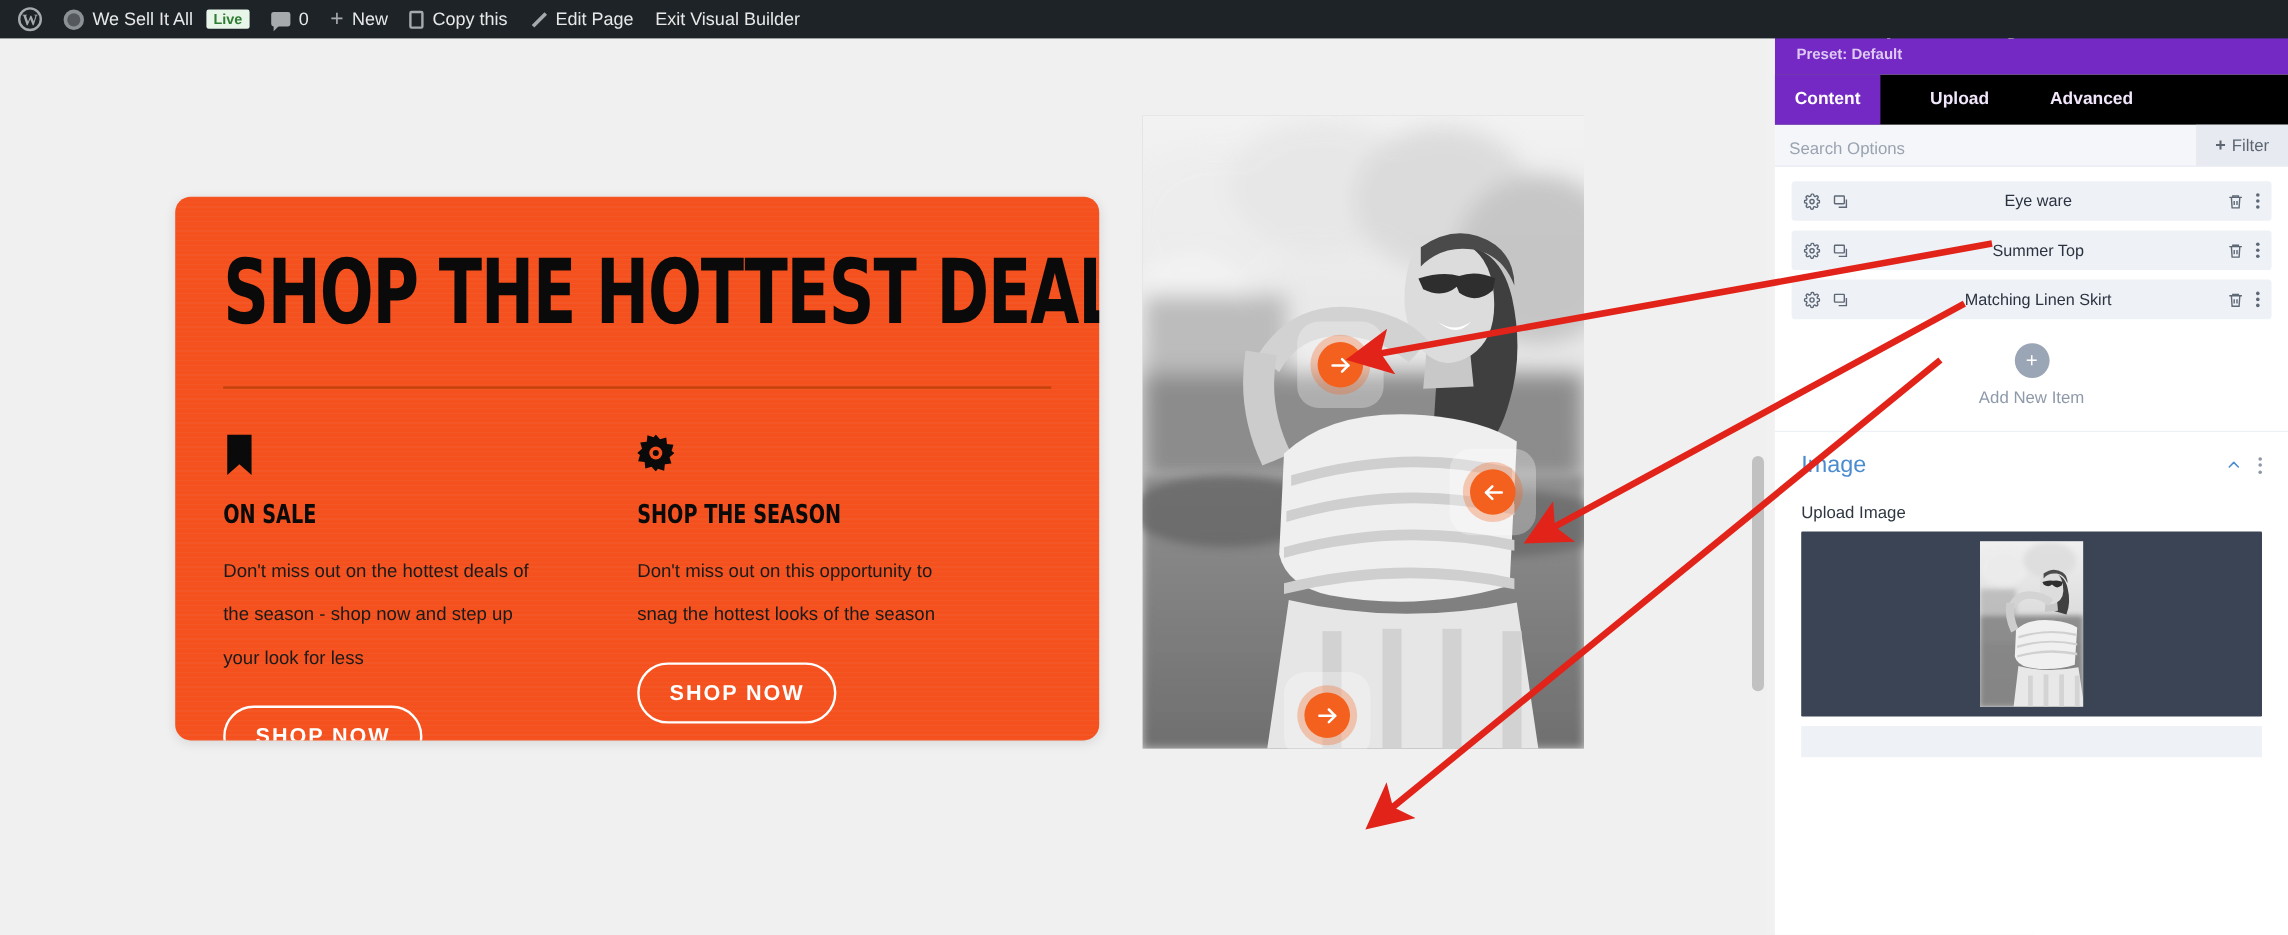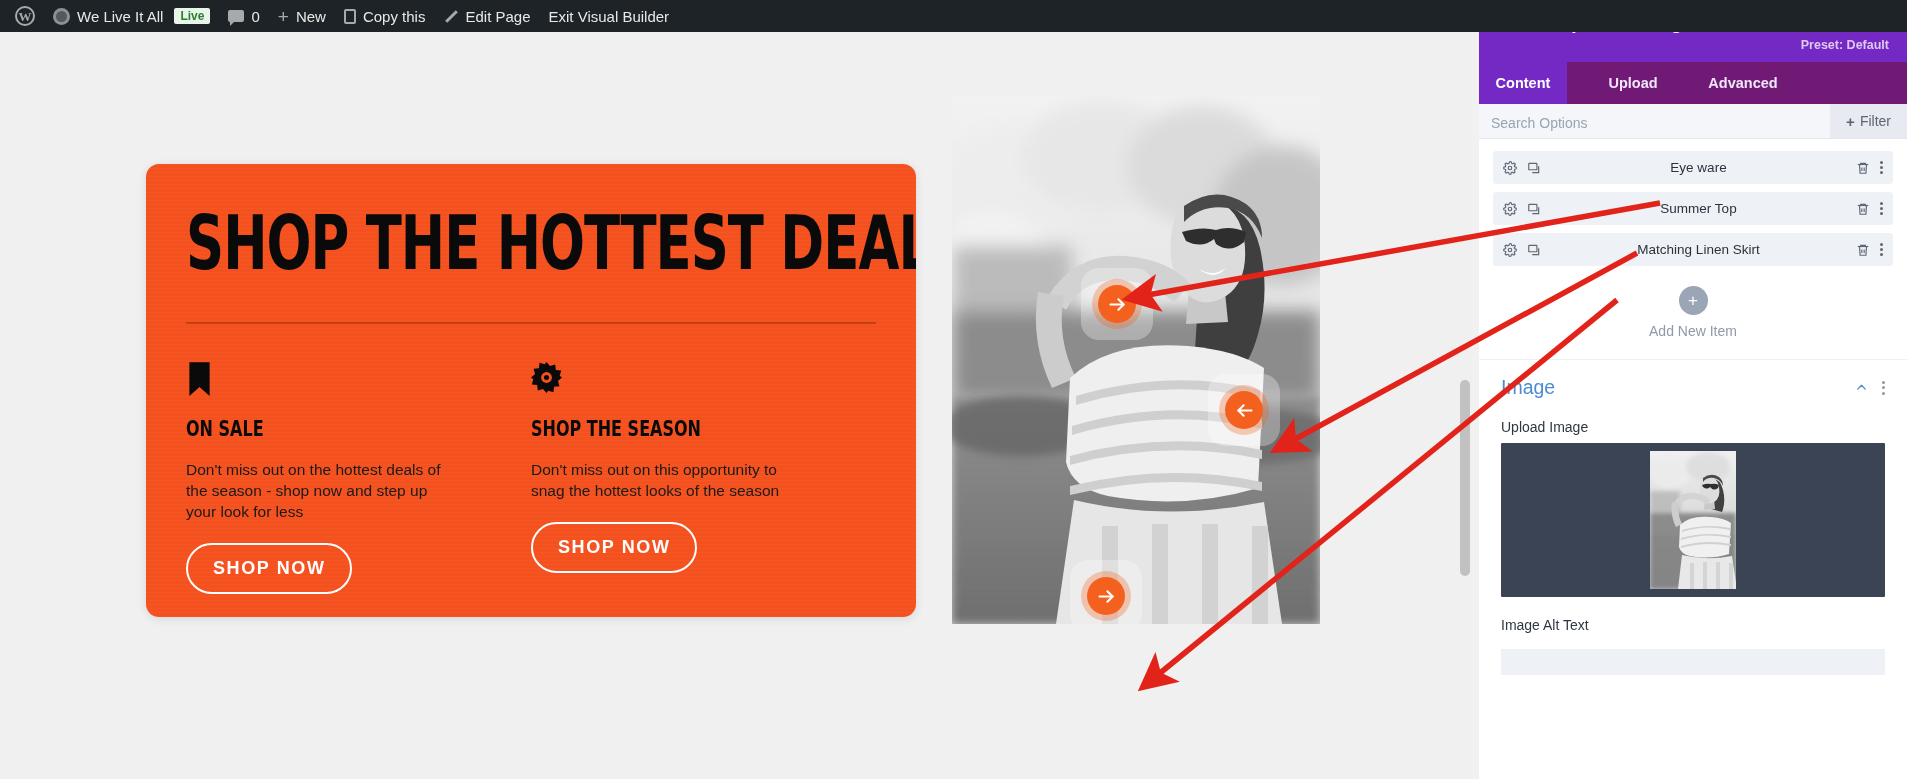--- a/index.html
+++ b/index.html
@@ -150,21 +150,21 @@
   .sun-ic { width: 31px; height: 31px; display:block; }
   .col-title {
     font-family: "DejaVu Sans", sans-serif;
     font-weight: 700; font-size: 16px;
     color: #0a0a0a; letter-spacing: 0px;
     transform: scaleY(1.35); transform-origin: left center;
     margin-top: 17px;
   }
   .col-text {
     margin-top: 21px;
-    font-size: 15.5px; line-height: 21px;
+    font-size: 15.5px; line-height: 36px;
     color: #1a1a1a; max-width: 275px;
   }
   .shop-btn {
     display: inline-block;
     margin-top: 21px;
     border: 2px solid #ffffff;
     border-radius: 40px;
     color: #ffffff;
     font-size: 18px; font-weight: 700; letter-spacing: 1.6px;
     padding: 13px 25px;
@@ -213,33 +213,33 @@
     display: flex; flex-direction: column;
   }
   #panel-header {
     background: #7b2ec8;
     background: linear-gradient(180deg,#7429c4 0%,#7429c4 100%);
     padding: 12px 18px 10px 18px;
     color: #fff; position: relative;
   }
   #panel-title { font-size: 19px; font-weight: 700; letter-spacing: 0.1px; }
   #panel-preset {
-    font-size: 12.5px; font-weight: 700; color: #dfc9f3; margin-top: 4px; text-align: right;
+    font-size: 12.5px; font-weight: 700; color: #dfc9f3; margin-top: 4px;
   }
   #panel-header-actions {
     position: absolute; right: 14px; top: 13px;
     display: flex; align-items: center; gap: 14px;
   }
   .hdr-ic { color: #e6d6f7; display:flex; align-items:center; }
   .hdr-ic svg { width: 15px; height: 15px; }
   .kebab { display:flex; flex-direction:column; gap:2.5px; padding: 0 3px; }
   .kebab i { width: 3px; height: 3px; border-radius:50%; background:#e6d6f7; display:block; }
 
   #panel-tabs {
-    display: flex; background: #701a75;
+    display: flex; background: #000000;
   }
   .ptab {
     padding: 13px 0 13px 0;
     color: #f1e6fb; font-size: 14.5px; font-weight: 600;
     text-align: center; width: 88px; margin-left: 22px;
   }
   .ptab:first-child { margin-left: 0; width: 88px; padding-left: 0; }
   .ptab.active { background: #7429c4; color: #fff; width: 88px; }
   #tabs-strip-pad { flex: 1; }
 
@@ -337,21 +337,21 @@
 
   <div id="adminbar">
     <div class="ab-left">
       <div class="ab-item">
         <span class="wp-logo">W</span>
       </div>
       <div class="ab-item">
         <span class="ab-icon">
             <span class="site-icon"></span>
           </span>
-        <span>We Live It All</span>
+        <span>We Sell It All</span>
         <span class="live-badge">Live</span>
       </div>
       <div class="ab-item">
         <span class="ab-icon">
             <span class="comment-bubble"></span>
           </span>
         <span>0</span>
       </div>
       <div class="ab-item">
         <span class="ab-icon plus-icon">+</span>
@@ -728,21 +728,20 @@
                   <rect x="40" y="112" width="4" height="26"></rect>
                   <rect x="53" y="111" width="4" height="27"></rect>
                   <rect x="66" y="111" width="4" height="27"></rect>
                   <rect x="79" y="112" width="4" height="26"></rect>
                 </g>
               </g>
             </svg>
           </div>
         </div>
 
-        <div class="field-label">Image Alt Text</div>
         <input id="alt-text-input" type="text" value="" style="">
       </div>
 
     </div>
   </div>
 
   <svg id="annotations" viewBox="0 0 1907 779" aria-hidden="true">
     <defs>
       <marker id="ahead" markerWidth="7" markerHeight="7" refX="3.2" refY="3.5" orient="auto" markerUnits="strokeWidth">
         <path d="M7,3.5 L0,0 L1.6,3.5 L0,7 Z" fill="#e2231a"></path>

